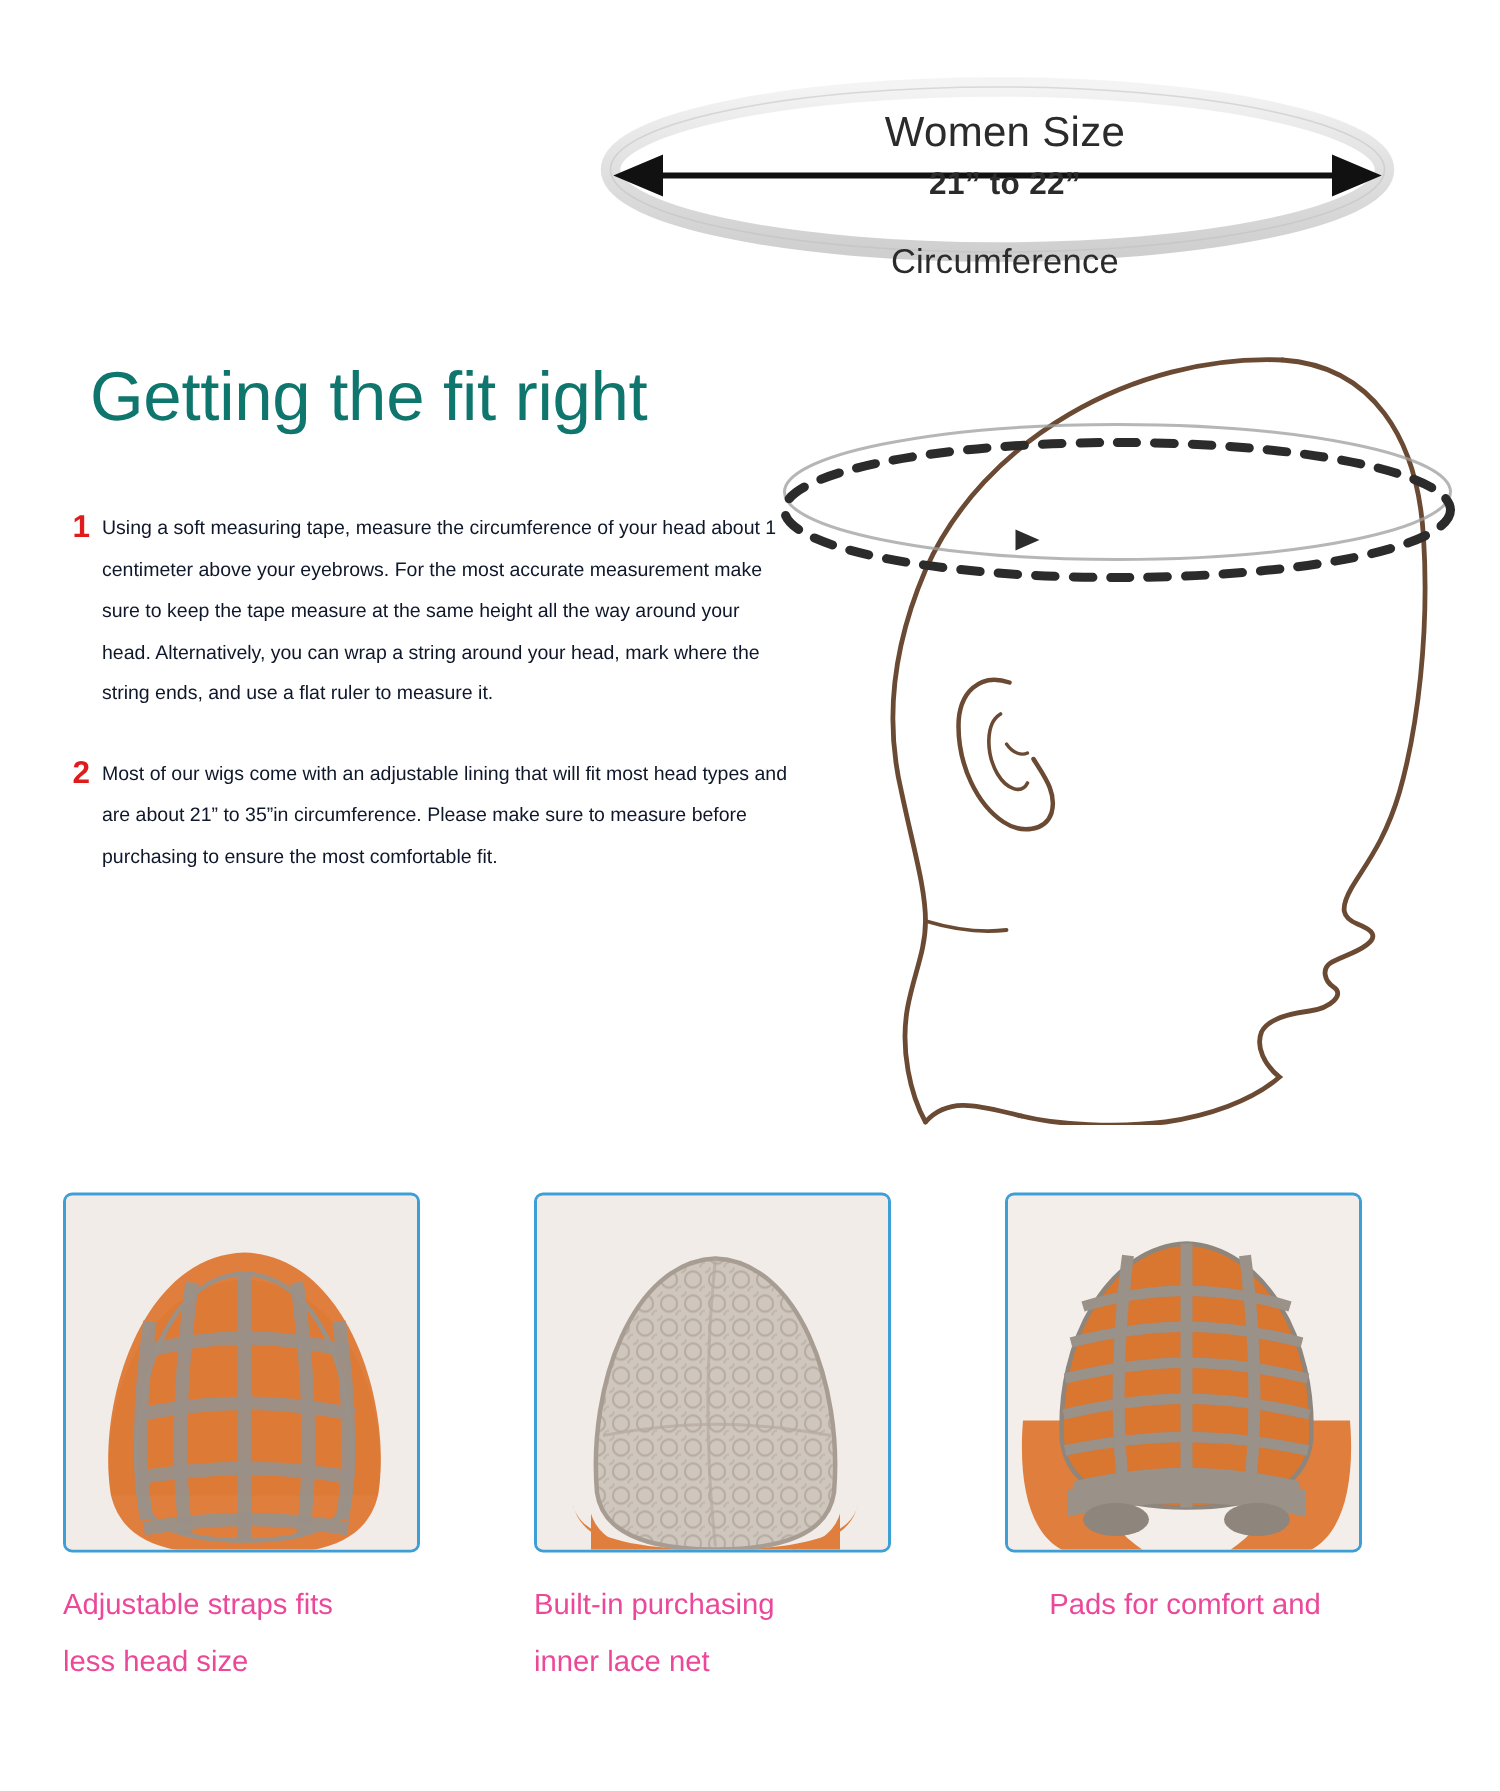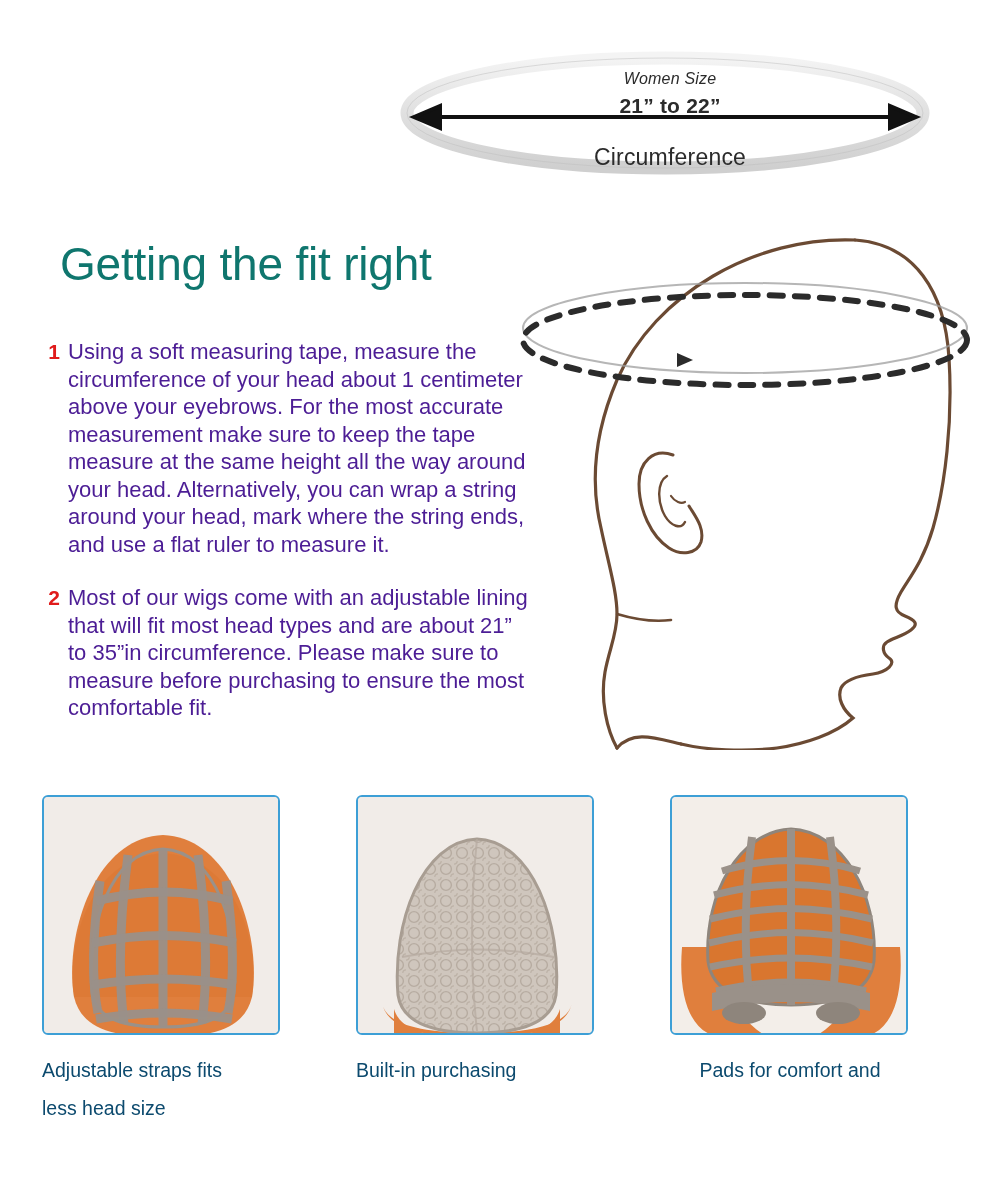--- a/index.html
+++ b/index.html
@@ -33,21 +33,21 @@
     position: absolute;
     width: 420px;
     left: 460px;
     top: 68px;
     text-align: center;
     font-size: 20px;
     color: #2b2b2b;
     line-height: 1.42;
     letter-spacing: 0.2px;
   }
-  .band-label .l1 { font-size: 16px; font-style: italic; }
+  .band-label .l1 { font-size: 28px; }
   .band-label .l2 { font-size: 21px; font-weight: bold; }
   .band-label .l3 { font-size: 23px; margin-top: 20px; }
 
   
   .heading {
     position: absolute;
     left: 60px;
     top: 237px;
     font-size: 46px;
     font-weight: 400;
@@ -73,23 +73,23 @@
     flex: 0 0 32px;
     text-align: right;
     padding-right: 8px;
     color: #e01b1b;
     font-size: 21px;
     font-weight: 700;
     line-height: 27px;
   }
   .step-text {
     flex: 1;
-    font-size: 22px;
+    font-size: 13px;
     line-height: 27.5px;
-    color: #4c1d95;
+    color: #0f172a;
   }
 
   
   .head-illustration {
     position: absolute;
     left: 505px;
     top: 210px;
     width: 470px;
     height: 540px;
   }
@@ -117,21 +117,21 @@
     border-radius: 6px;
     box-sizing: border-box;
     overflow: hidden;
     position: relative;
     background: #efe9e4;
   }
   .card-caption {
     margin-top: 16px;
     font-size: 19.5px;
     line-height: 38px;
-    color: #0c4a6e;
+    color: #ec4899;
   }
 
   
   .cap-svg { position: absolute; left: 0; top: 0; }
 </style>
 </head>
 <body>
 
 <div class="band-area">
   <svg class="band-svg" width="530" height="130" viewBox="0 0 530 130">
@@ -268,20 +268,21 @@
 
         <path d="M40 198 C 34 126, 64 44, 119 42 C 174 44, 204 126, 198 198
                  C 194 226, 162 236, 119 236 C 76 236, 44 226, 40 198Z" fill="url(#lacePat)" stroke="#a89d92" stroke-width="3"></path>
 
         <path d="M119 42 C 112 110, 112 170, 119 234" fill="none" stroke="#b5aa9f" stroke-width="2" opacity="0.7"></path>
         <path d="M44 160 C 100 150, 140 150, 196 160" fill="none" stroke="#b5aa9f" stroke-width="2" opacity="0.7"></path>
       </svg>
     </div>
     <div class="card-caption">
       <div>Built-in purchasing</div>
+      <div>inner lace net</div>
     </div>
   </div>
 
   <div class="card">
     <div class="card-frame">
       <svg class="cap-svg" width="238" height="240" viewBox="0 0 238 240">
         <rect x="0" y="0" width="238" height="240" fill="#f3eee9"></rect>
 
         <path d="M10 150 C 6 200, 18 236, 48 240 L 96 240 C 70 226, 46 192, 40 150Z" fill="#e07f3d"></path>
         <path d="M228 150 C 232 200, 220 236, 190 240 L 142 240 C 168 226, 192 192, 198 150Z" fill="#e07f3d"></path>

